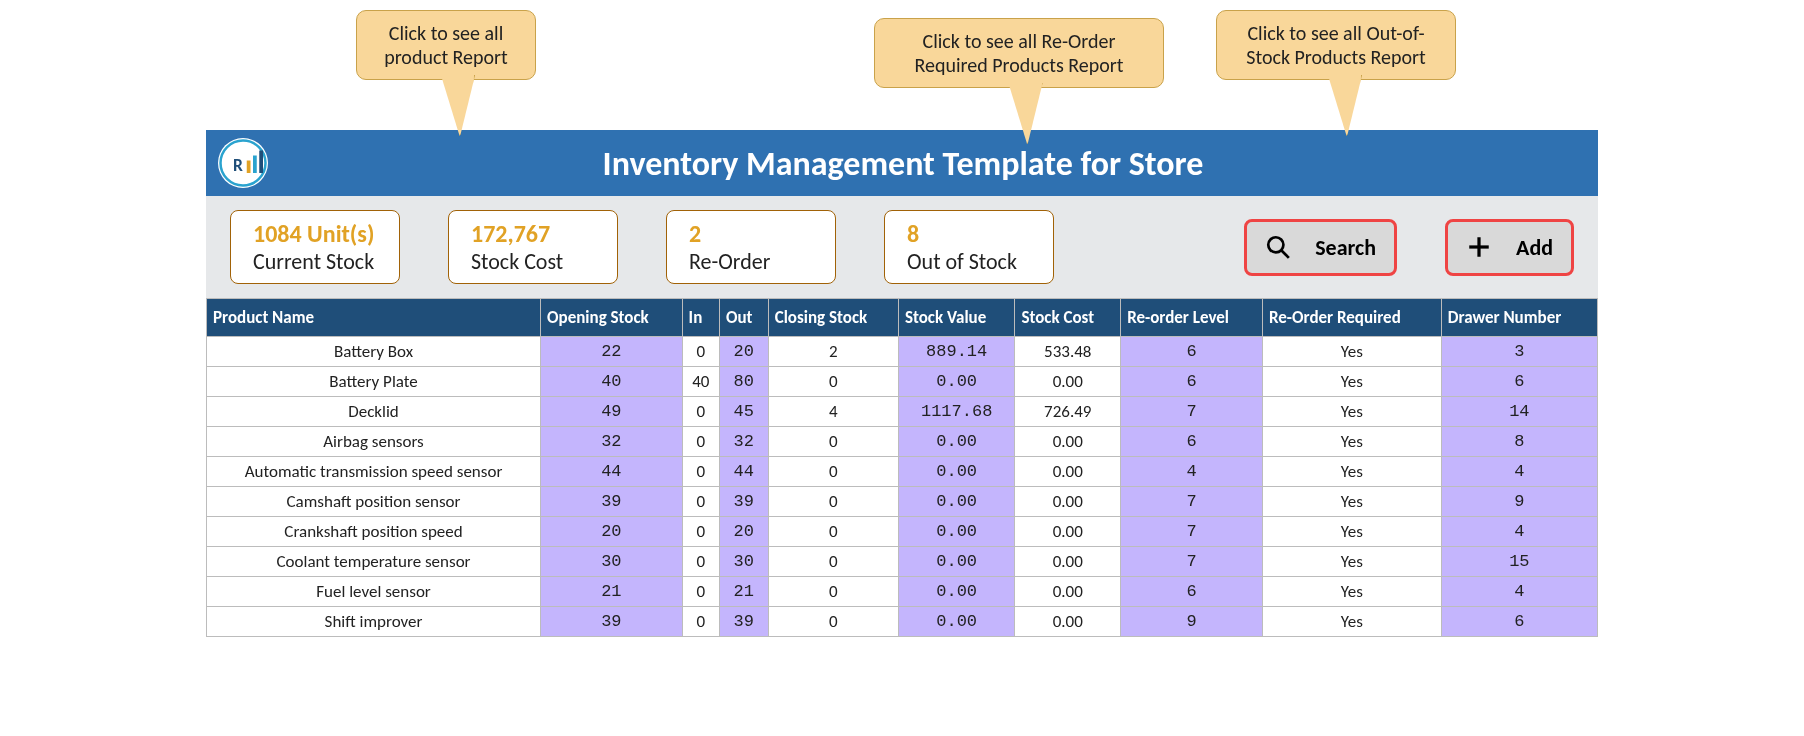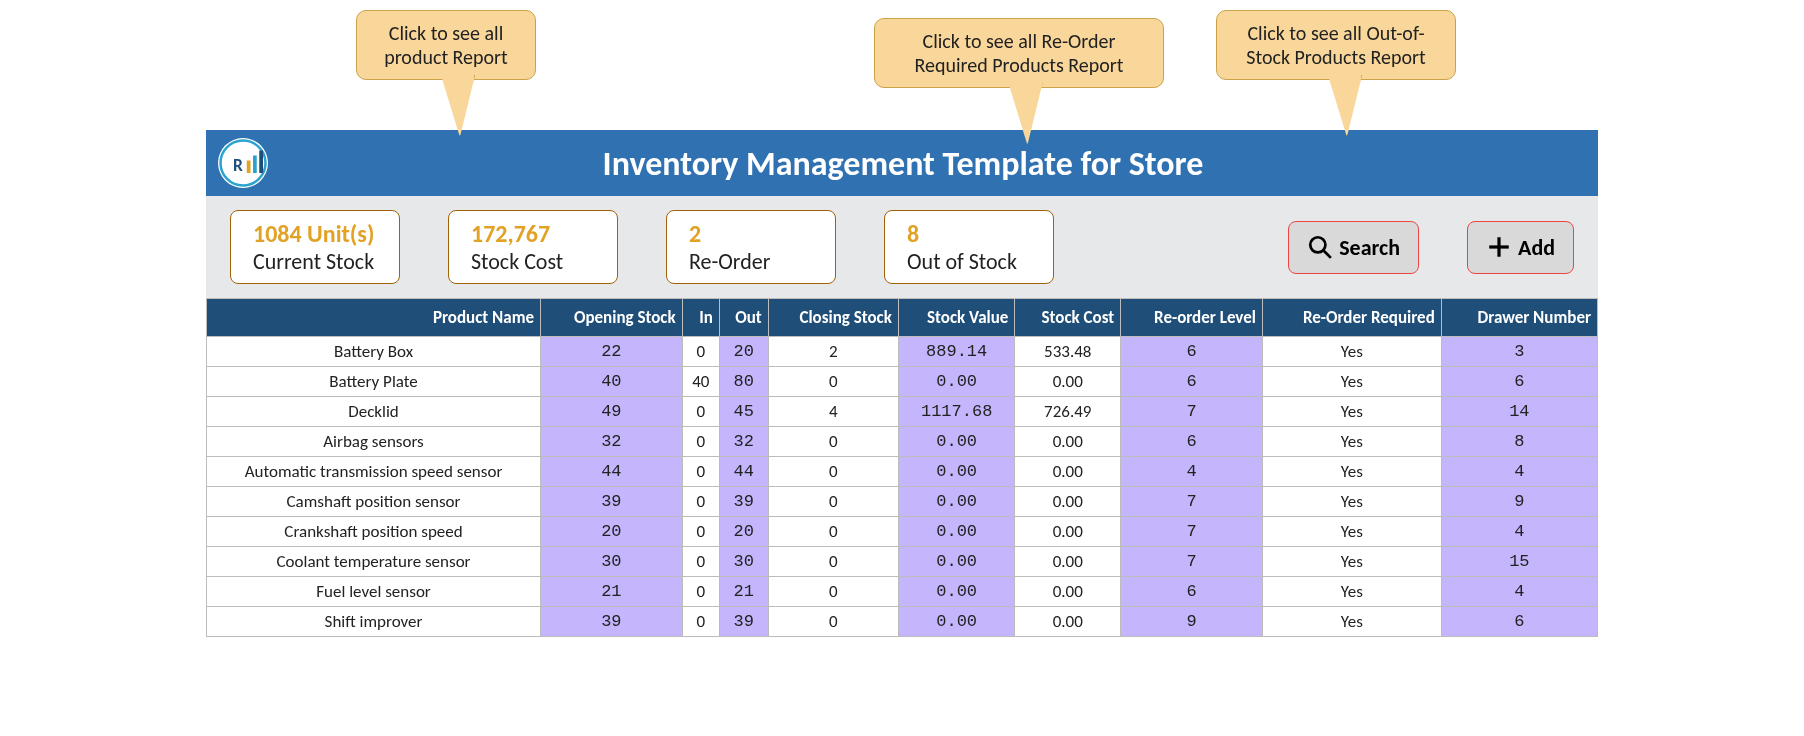--- a/index.html
+++ b/index.html
@@ -69,42 +69,42 @@
     min-width:170px;
   }
   .card .val {
     font-size:24px; font-weight:700; color:#e1a225;
     text-shadow: 0 1px 0 rgba(255,255,255,0.6);
   }
   .card .lbl { font-size:22px; color:#222; margin-top:0; }
 
   .btn {
     background:#d9d9d9;
-    border:1px solid #ef4444;
+    border:3px solid #ef4444;
     border-radius:8px;
     padding:12px 18px;
     font-size:22px;
     font-weight:600;
-    display:flex; align-items:center; gap:6px;
+    display:flex; align-items:center; gap:24px;
     cursor:pointer;
   }
   .btn svg { width:26px; height:26px; }
 
   table {
     border-collapse: collapse;
     width: 100%;
     border:1px solid #bcbcbc;
   }
   thead th {
     background:#1f4e79;
     color:#fff;
     font-size:17px;
     font-weight:600;
     padding:8px 6px;
-    text-align:right;
+    text-align:left;
     border:1px solid #bcbcbc;
   }
   tbody td {
     font-size:17px;
     color:#222;
     padding:4px 6px;
     text-align:center;
     border:1px solid #bcbcbc;
   }
   tbody td:nth-child(2n) { background:#c4b5fd;font-family:Liberation Mono, monospace; }

